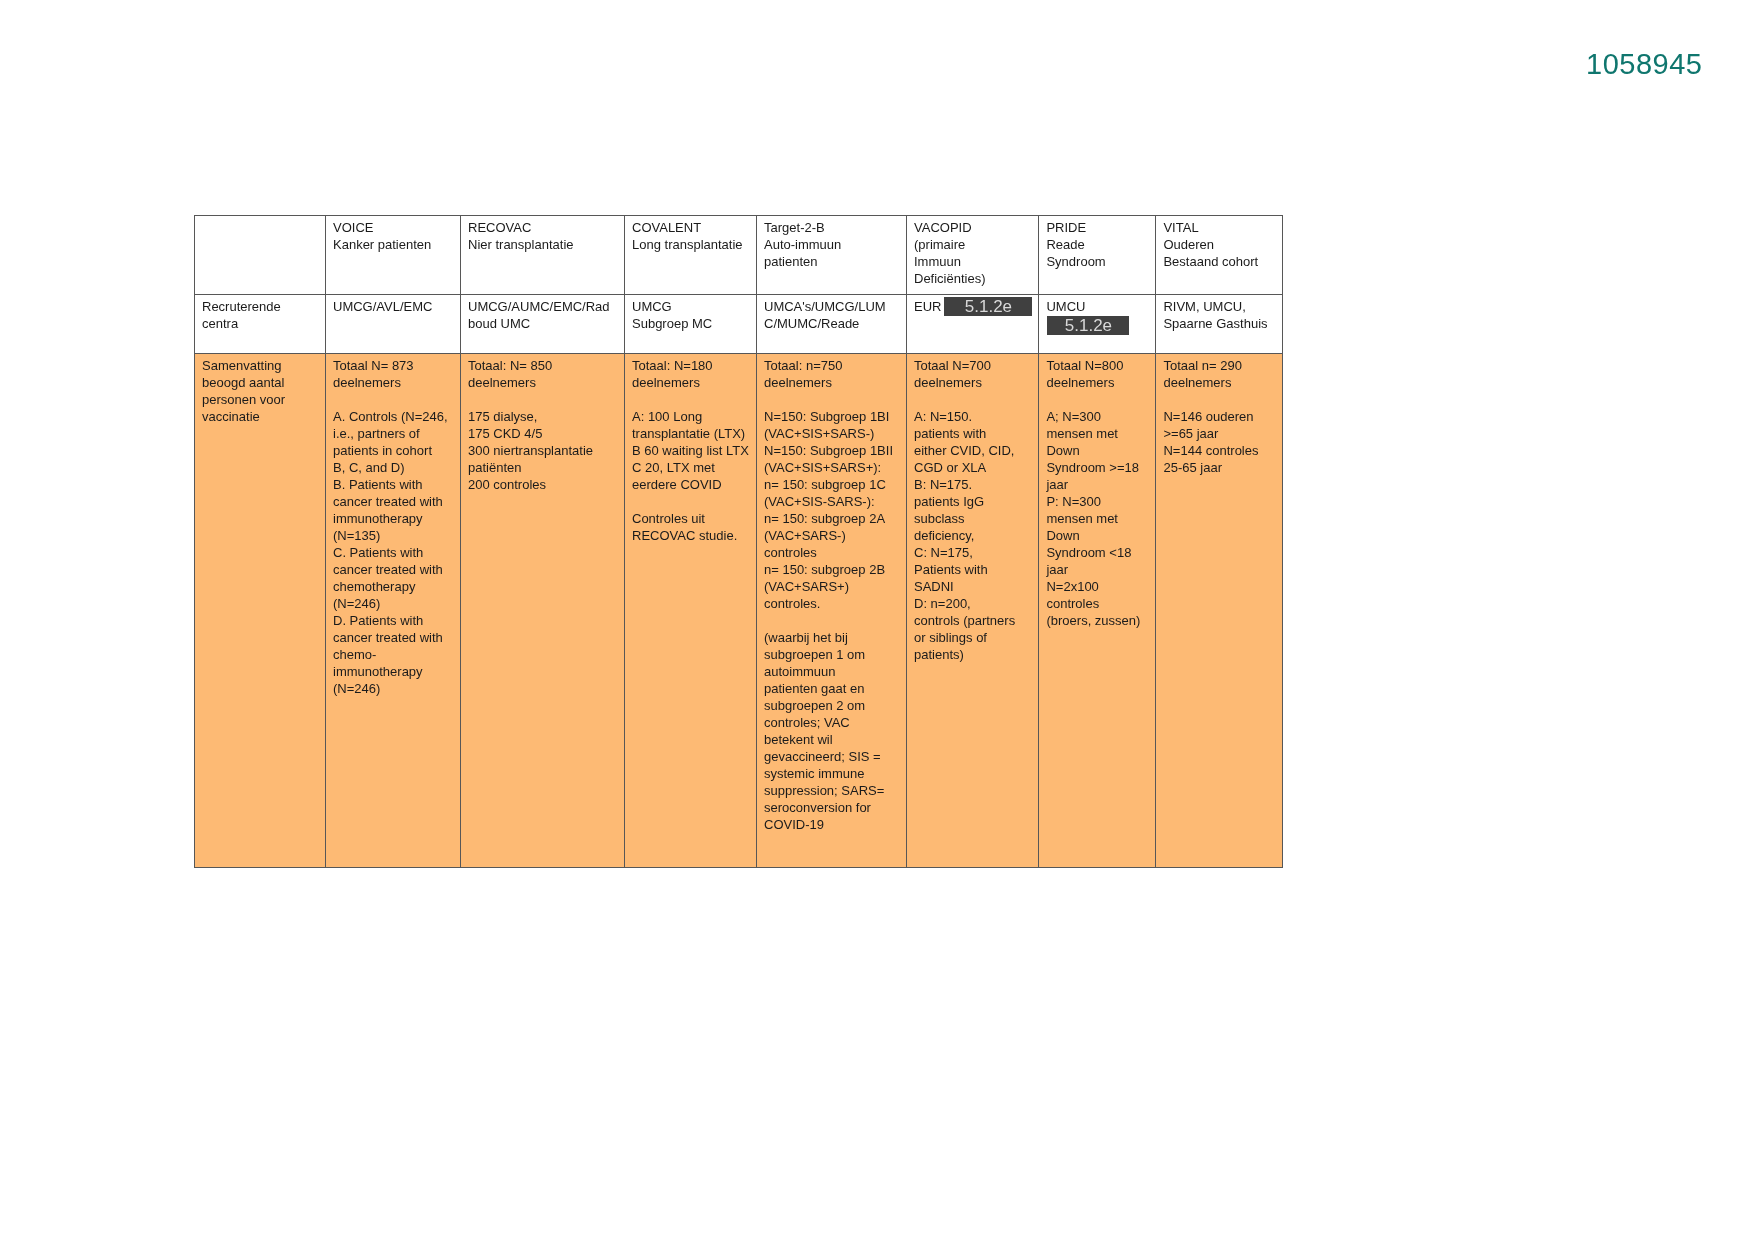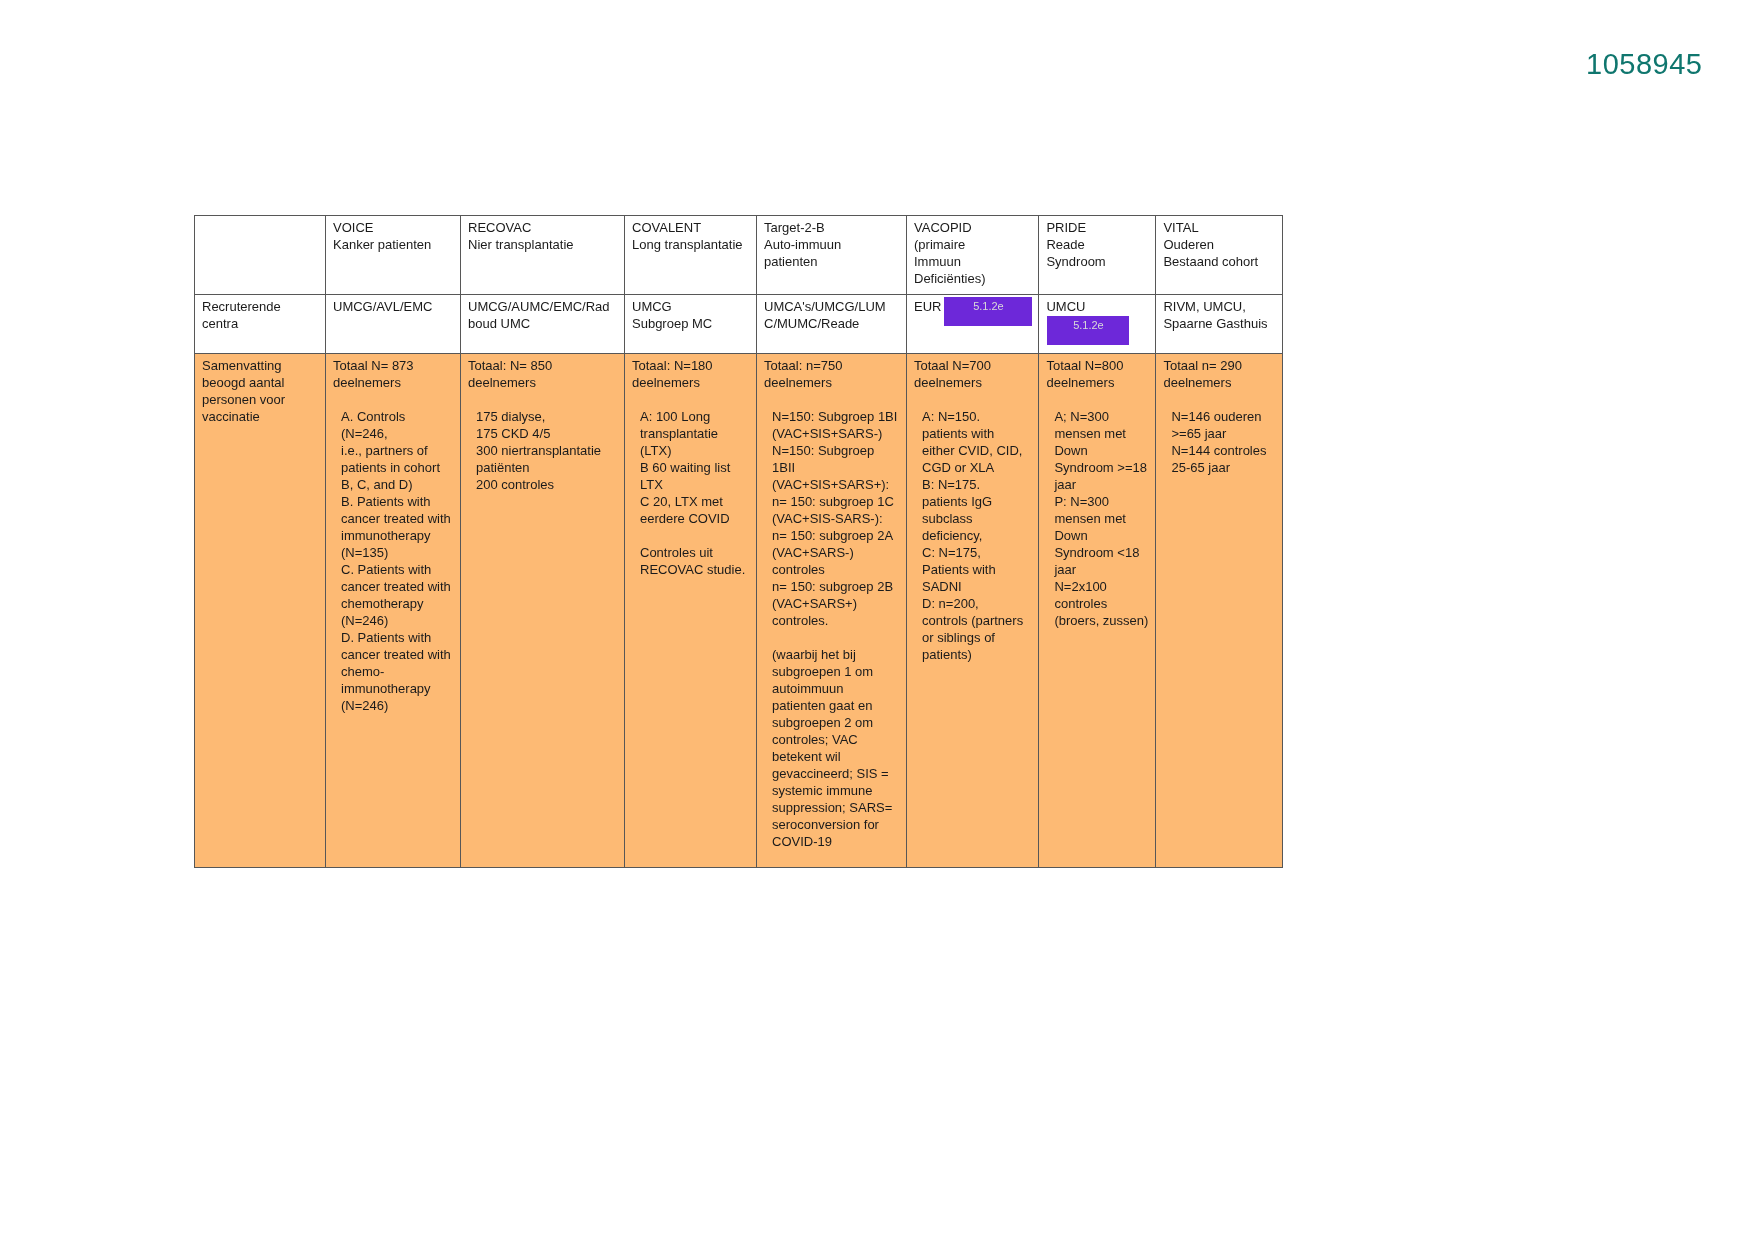--- a/index.html
+++ b/index.html
@@ -38,27 +38,27 @@
   col.c3 { width: 132px; }
   col.c4 { width: 150px; }
   col.c5 { width: 122px; }
   col.c6 { width: 117px; }
   col.c7 { width: 127px; }
   tr.row-header td  { height: 72px; }
   tr.row-centra td  { height: 52px; }
   tr.row-summary td { height: 507px; background: #fdba74; }
   .pl { white-space: pre-line; }
   .bold { font-weight: normal; }
-  .detail { margin-top: 17px; margin-left: 8px; }
+  .detail { margin-top: 17px; }
   .redact {
-    background: #6d28d9;
+    background: #404040;
     color: #d9d9d9;
-    font-size: 11px;
+    font-size: 17px;
     text-align: center;
-    height: 29px;
+    height: 19px;
     line-height: 19px;
   }
   .redact-inline {
     display: inline-block;
     width: 88px;
     margin-left: 3px;
     vertical-align: top;
     position: relative;
     top: -1px;
   }

